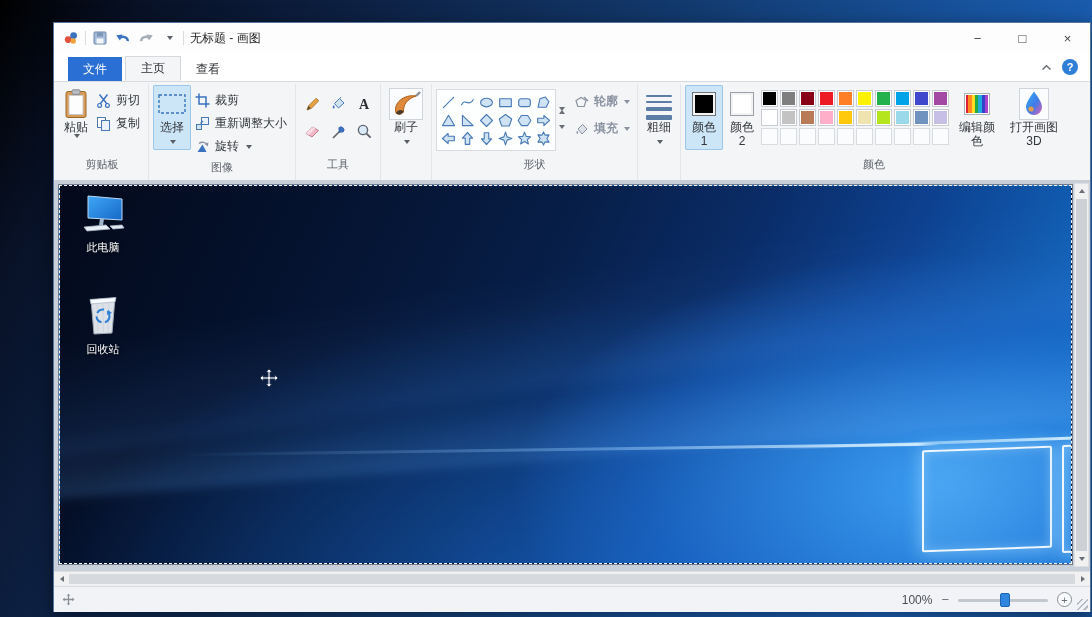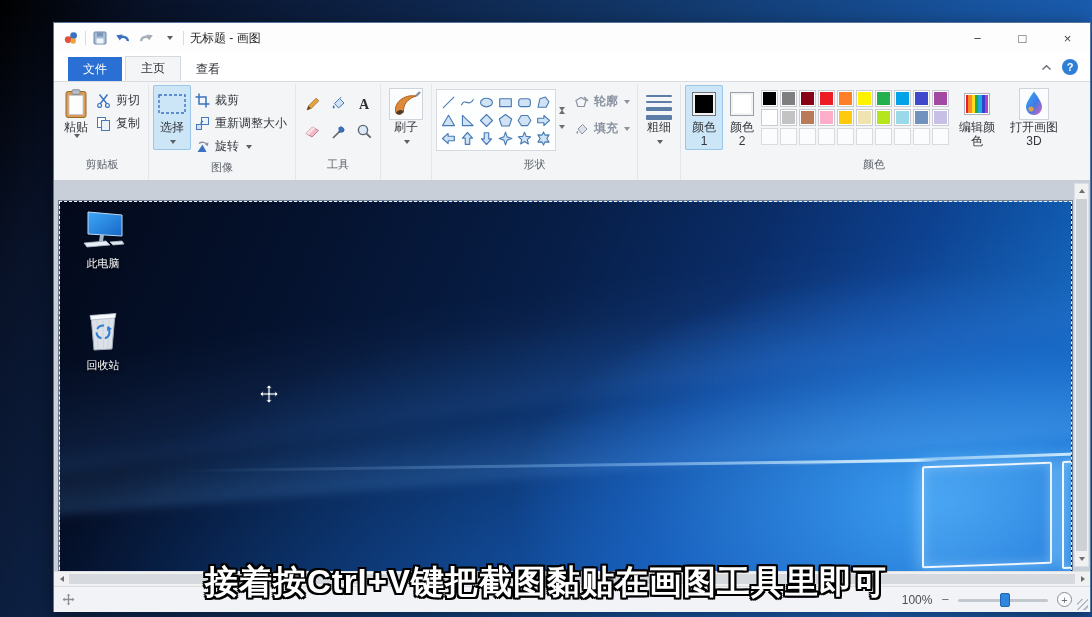--- a/index.html
+++ b/index.html
@@ -62,21 +62,21 @@
   .sizelines div { background:#5b7da6; border-radius:1px; }
   .swatch-big { width:24px; height:24px; border:1px solid #6f747b; box-shadow:inset 0 0 0 2px #f2f2f2; }
   .palette { display:grid; grid-template-columns:repeat(10,19px); grid-auto-rows:19px; padding-top:5px; }
   .sw { width:17px; height:17px; border:1px solid #c9cdd3; box-shadow:inset 0 0 0 1px #fff; }
   .sw.empty { background:#fbfcfd; border:1px solid #d8dce1; box-shadow:none; }
   .rainbow { width:26px; height:22px; border:1px solid #aeb3ba; box-shadow:inset 0 0 0 1px #fff;
     background:linear-gradient(90deg,#d23 0 14%,#f82 14% 28%,#fd2 28% 42%,#2a4 42% 56%,#2ad 56% 70%,#34c 70% 85%,#a4c 85% 100%); }
 
   
   .canvas-area { position:relative; height:390px; background:#c9cfd9; overflow:hidden; }
-  .paste { position:absolute; left:5px; top:20px; width:1013px; height:379px; overflow:hidden;
+  .paste { position:absolute; left:5px; top:4px; width:1013px; height:379px; overflow:hidden;
     border:1px dashed #eef3f8; box-shadow:0 0 0 1px rgba(8,20,50,.45);
     background:
       radial-gradient(ellipse 560px 300px at 88% 80%, rgba(62,162,245,.95), rgba(30,110,210,.5) 55%, rgba(0,0,0,0) 78%),
       radial-gradient(ellipse 900px 430px at 62% 112%, rgba(23,100,195,.85), rgba(0,0,0,0) 72%),
       linear-gradient(115deg,#03091a 0%,#051330 24%,#071e47 44%,#0a2c67 60%,#0d4190 74%,#1160b6 88%,#1a77cf 100%); }
   .beam { position:absolute; pointer-events:none; }
   .beam.soft1 { left:-4%; top:88px; width:110%; height:110px; transform:rotate(-8deg);
     background:linear-gradient(to bottom, rgba(0,0,0,0), rgba(62,124,205,.16)); filter:blur(7px); }
   .beam.soft2 { left:-4%; top:206px; width:110%; height:66px; transform:rotate(-4.5deg);
     background:linear-gradient(to bottom, rgba(0,0,0,0), rgba(96,164,235,.2)); filter:blur(5px); }
@@ -607,14 +607,13 @@
         <span class="slider">
           <span class="track"></span>
           <span class="thumb"></span>
         </span>
         <span class="plusbtn">+</span>
       </div>
       <div class="grip"></div>
     </div>
   </div>
 
-  <div class="subtitle">接着按Ctrl+V键把截图黏贴在画图工具里即可</div>
 </div>
 
 </body></html>

